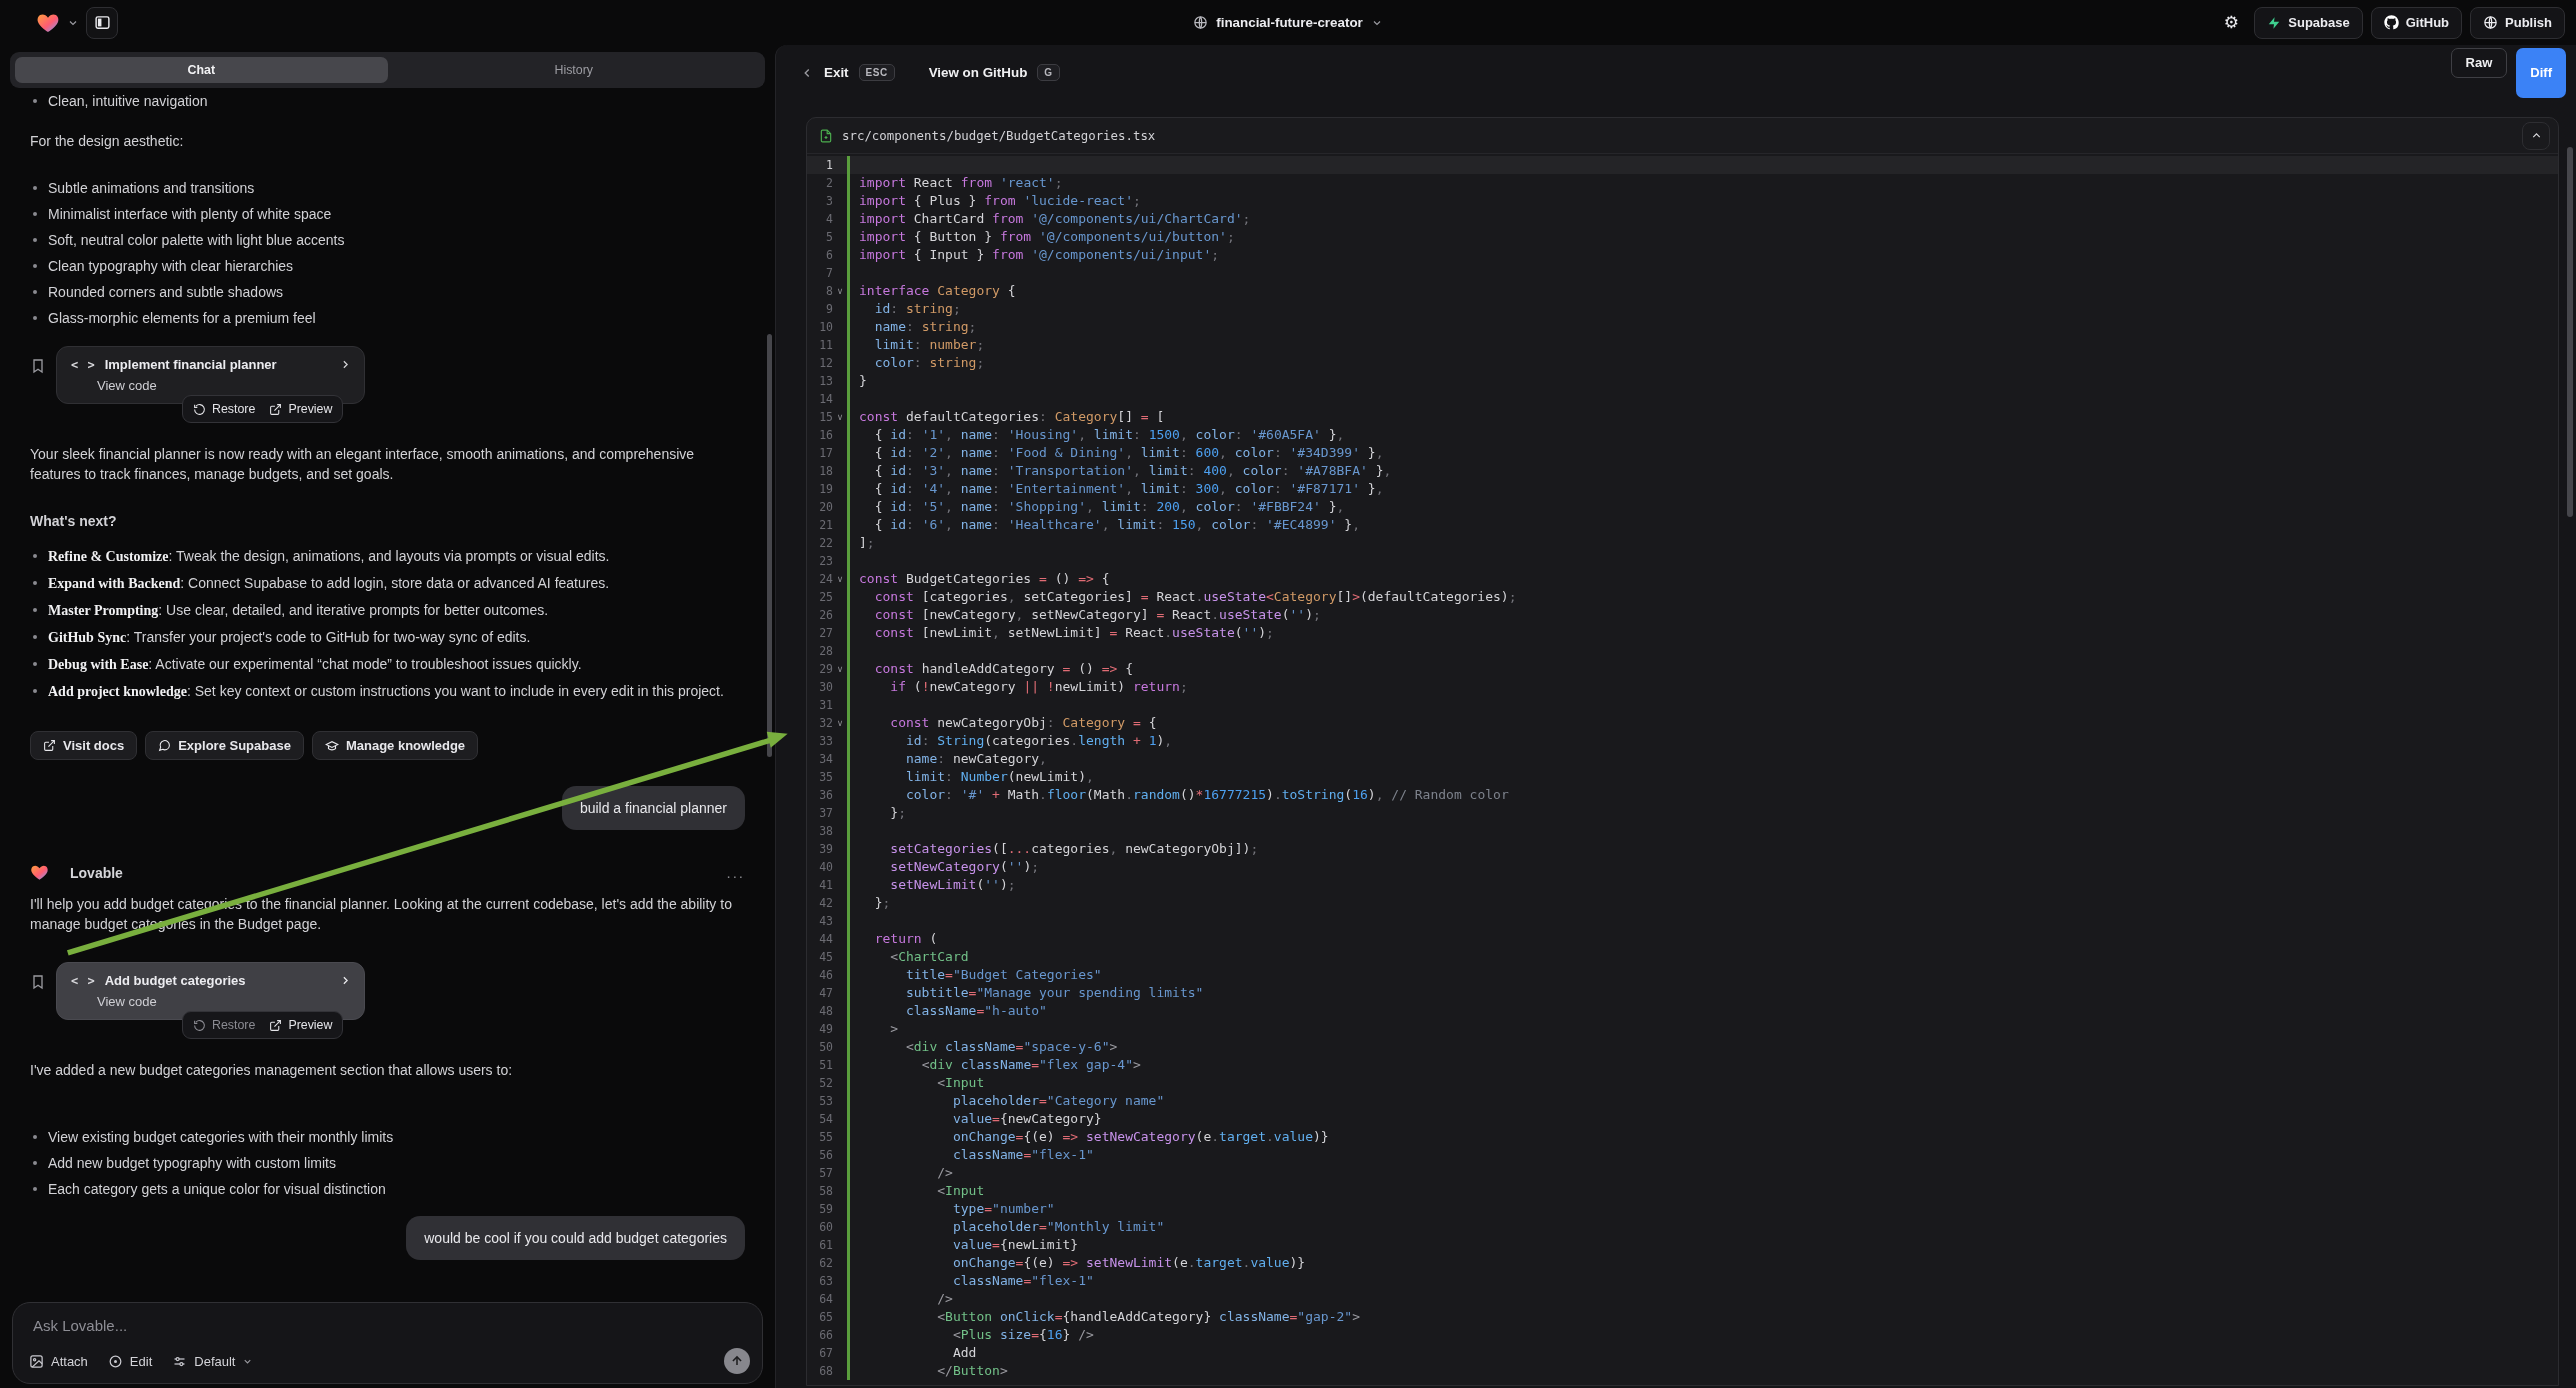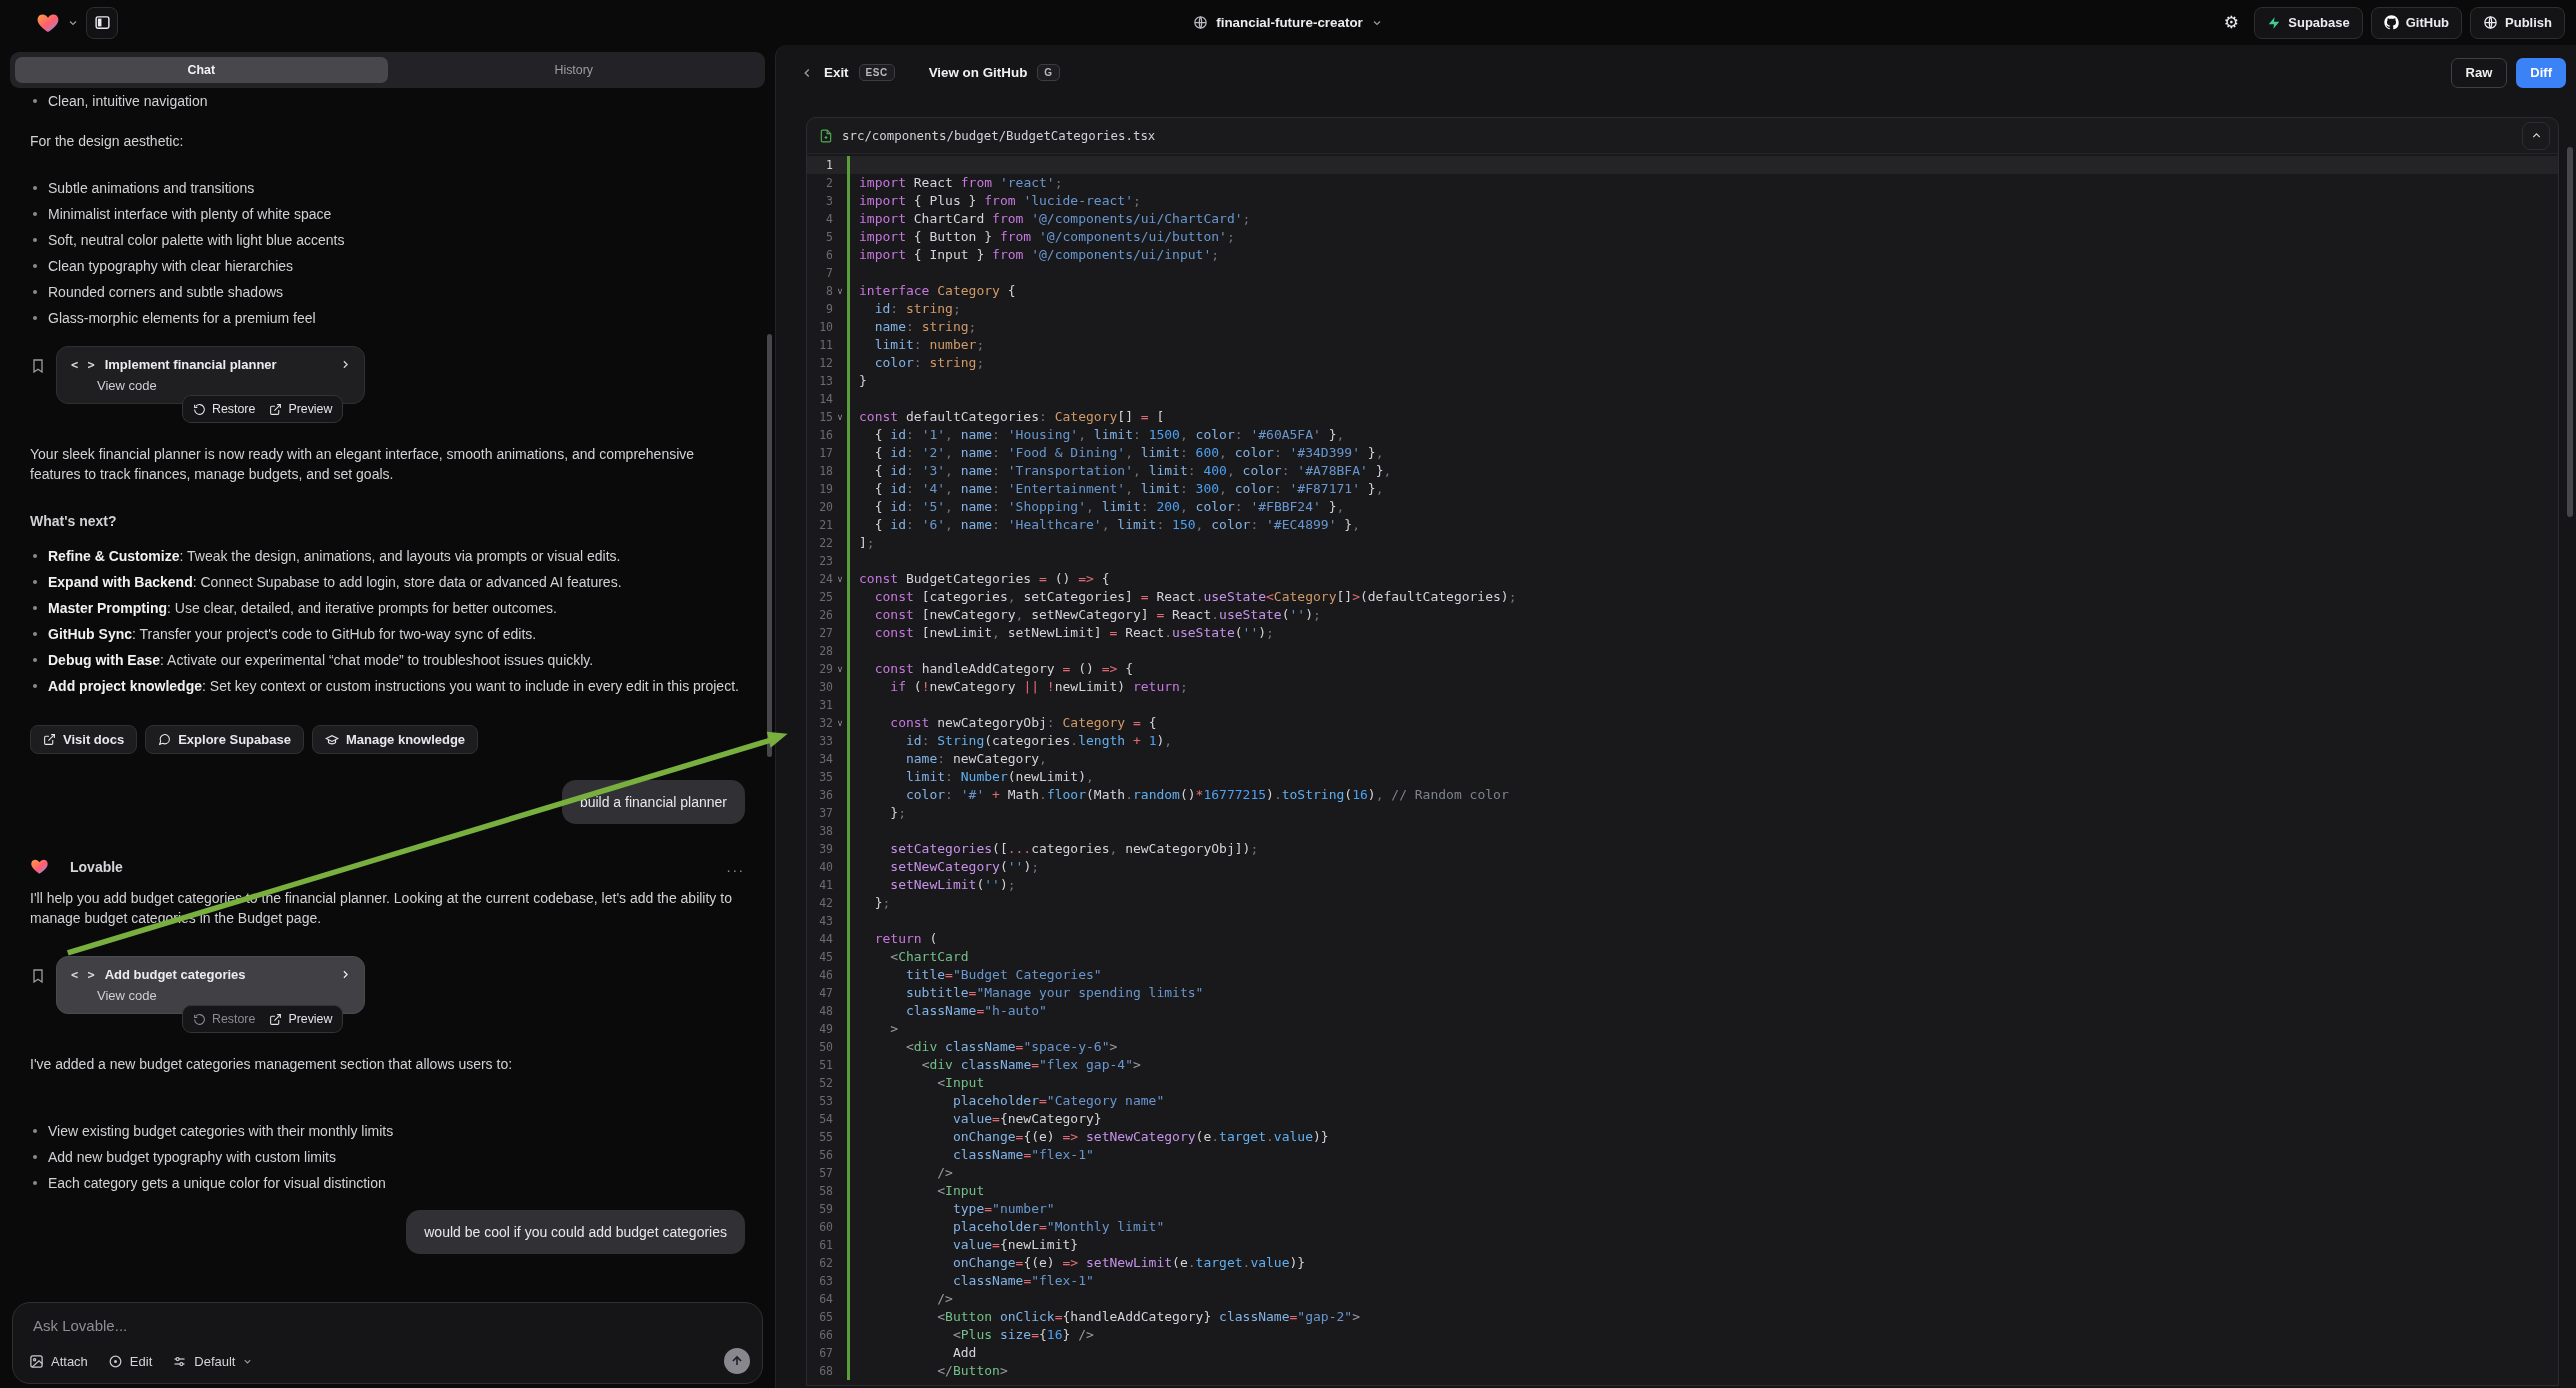--- a/index.html
+++ b/index.html
@@ -25,21 +25,21 @@
   .tabs{position:absolute;left:10px;right:10px;top:7px;height:26px;background:#232327;border-radius:9px;
         display:flex;padding:5px;}
   .tab{flex:1;display:flex;align-items:center;justify-content:center;font-size:12.4px;color:#9c9ca2;border-radius:7px;}
   .tab.active{background:#47474c;color:#f2f2f4;font-weight:600;}
 
   .chat{position:absolute;left:0;right:8px;top:43px;bottom:92px;padding:0 22px 0 30px;overflow:hidden;font-size:14px;}
   .chat p{margin:0;line-height:20px;color:#d2d2d6;}
   .chat ul{margin:0;padding:0;list-style:none;}
   .chat li{position:relative;padding-left:18px;line-height:26px;color:#d2d2d6;}
   .chat li::before{content:"";position:absolute;left:3px;top:11px;width:4px;height:4px;border-radius:50%;background:#8a8a90;}
-  .chat li b{color:#f1f1f3;font-weight:700;}
+  .chat li b{color:#f1f1f3;font-weight:700;font-family:Liberation Serif, serif;}
   .h-bold{font-weight:700;color:#f2f2f4;line-height:20px;margin:0;}
 
   .cardrow{display:flex;align-items:flex-start;gap:10px;position:relative;}
   .bookmark{margin-top:12px;color:#9a9aa0;}
   .codecard{width:281px;border-radius:12px;padding:10px 12px 10px 14px;position:relative;}
   .codecard.v1{background:#1f1f22;border:1px solid #303034;}
   .codecard.v2{background:#404045;border:1px solid #4a4a50;}
   .codecard .crow1{display:flex;align-items:center;gap:9px;color:#ececf0;font-size:13px;font-weight:600;}
   .codecard .crow1 .spacer{flex:1;}
   .codecard .sub{margin:6px 0 0 26px;font-size:13px;color:#cfcfd4;}
@@ -78,21 +78,21 @@
   .right{position:absolute;left:775px;top:45px;right:0;bottom:0;background:#151518;border-top-left-radius:12px;
          border-left:1px solid #242428;}
   .rheader{height:55px;display:flex;align-items:center;padding:0 10px 0 24px;gap:10px;}
   .rheader .lbl{font-size:13.4px;font-weight:600;color:#f0f0f2;}
   .kbd{border:1px solid #3c3c41;background:#1e1e22;border-radius:5px;font-size:10px;font-weight:700;color:#b8b8be;
        padding:2px 6px;letter-spacing:0.5px;}
   .gap24{width:14px;}
   .rawdiff{margin-left:auto;display:flex;gap:9px;}
   .btn-raw{height:28px;padding:0 14px;border:1px solid #3f3f44;border-radius:7px;background:transparent;
            font-size:13px;font-weight:600;color:#f0f0f2;display:flex;align-items:center;}
-  .btn-diff{height:16px;padding:7px 14px;border-radius:7px;background:#3b82f6;font-size:13px;font-weight:600;
+  .btn-diff{height:16px;padding:17px 14px;border-radius:7px;background:#3b82f6;font-size:13px;font-weight:600;
             color:#fff;display:flex;align-items:center;}
 
   .filecard{position:absolute;left:30px;right:17px;top:72px;bottom:2px;background:#1a1a1d;border:1px solid #2c2c30;
             border-radius:10px 10px 0 0;overflow:hidden;}
   .fileheader{height:35px;display:flex;align-items:center;gap:9px;padding:0 8px 0 12px;border-bottom:1px solid #26262a;}
   .filepath{font-family:"DejaVu Sans Mono",monospace;font-size:12.4px;color:#d2d2d6;}
   .collapsebtn{margin-left:auto;width:26px;height:26px;border:1px solid #2e2e32;border-radius:8px;display:flex;
                align-items:center;justify-content:center;color:#d8d8dc;background:transparent;}
   .codearea{position:absolute;left:0;right:0;top:36px;bottom:0;overflow:hidden;padding-top:2px;background:#19191c;}
   .crow{display:flex;height:18px;}

